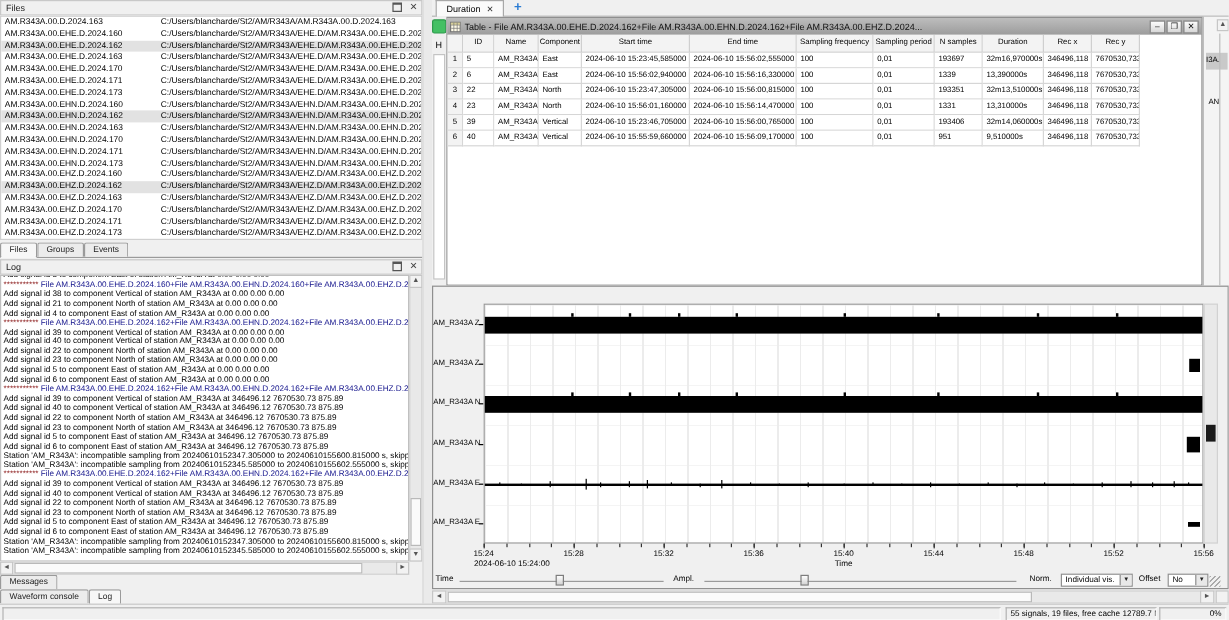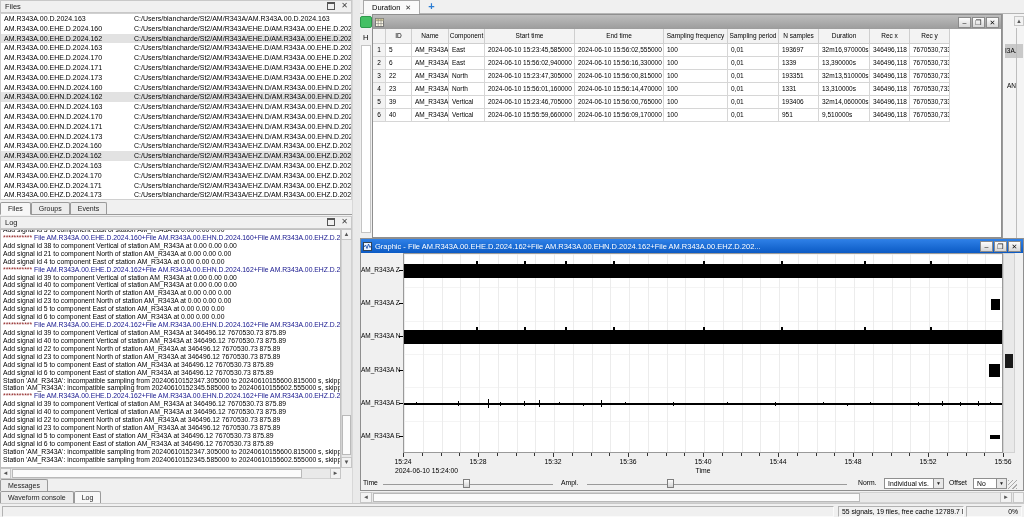--- a/index.html
+++ b/index.html
@@ -272,20 +272,21 @@
 
     <div class="win" style="left:12px;top:14px;width:630px;height:224px;">
       <div class="titlebar inactive">
         <svg class="mini-icon" viewBox="0 0 9 9">
           <rect x="0.5" y="0.5" width="8" height="8" fill="#fffbe8" stroke="#777"></rect>
           <rect x="0.5" y="0.5" width="8" height="2.4" fill="#d7cf9a" stroke="#777" stroke-width="0.5"></rect>
           <line x1="3.2" y1="1" x2="3.2" y2="8.5" stroke="#777" stroke-width="0.6"></line>
           <line x1="6" y1="1" x2="6" y2="8.5" stroke="#777" stroke-width="0.6"></line>
           <line x1="1" y1="5.6" x2="8.5" y2="5.6" stroke="#777" stroke-width="0.6"></line>
         </svg>
+        <span class="ttext">Table - File AM.R343A.00.EHE.D.2024.162+File AM.R343A.00.EHN.D.2024.162+File AM.R343A.00.EHZ.D.2024...</span>
         <span class="tbtns">
           <span class="tbtn">–</span>
           <span class="tbtn">❐</span>
           <span class="tbtn">✕</span>
         </span>
       </div>
       <div class="abs" style="left:0;top:14px;width:628px;height:208px;background:#fff;overflow:hidden;">
         <div id="grid">
             <div class="grid-head">
               <div class="gcell head" style="width:13px"></div>
@@ -390,32 +391,20 @@
     </div>
 
     <div class="abs" style="left:642px;top:14px;width:22px;height:224px;background:#f4f4f4;border-left:1px solid #9a9a9a;overflow:hidden;">
       <div class="sb-btn" style="right:0;top:2px;width:10px;height:10px;">▲</div>
       <div class="abs" style="left:2px;top:30px;width:18px;height:14px;background:#c9c9c9;font-size:6.5px;line-height:14px;">I3A.</div>
       <div class="abs" style="left:4px;top:68px;font-size:6.5px;">AN</div>
       <div class="abs" style="left:13px;top:14px;width:1px;height:210px;background:#bdbdbd;"></div>
     </div>
 
     <div class="win" style="left:0;top:238px;width:664px;height:253px;">
-      <div class="titlebar active">
-        <svg class="mini-icon" viewBox="0 0 9 9">
-          <rect x="0.5" y="0.5" width="8" height="8" fill="#eaf2ff" stroke="#345"></rect>
-          <polyline points="1,5 2.5,3 4,6.5 5.5,2 7,5.5 8,4" fill="none" stroke="#1c52b0" stroke-width="0.9"></polyline>
-        </svg>
-        <span class="ttext">Graphic - File AM.R343A.00.EHE.D.2024.162+File AM.R343A.00.EHN.D.2024.162+File AM.R343A.00.EHZ.D.202...</span>
-        <span class="tbtns">
-          <span class="tbtn">–</span>
-          <span class="tbtn">❐</span>
-          <span class="tbtn">✕</span>
-        </span>
-      </div>
 
       <div class="abs" id="trace-labels" style="left:0;top:14px;width:42px;height:200px;">
           <div class="trace-label" style="top: 12.6667px; left: 0px;">AM_R343A Z</div>
           <div class="label-tick" style="left:38px;top:16.666666666666668px"></div>
           <div class="trace-label" style="top: 46px; left: 0px;">AM_R343A Z</div>
           <div class="label-tick" style="left:38px;top:50px"></div>
           <div class="trace-label" style="top: 79.3333px; left: 0px;">AM_R343A N</div>
           <div class="label-tick" style="left:38px;top:83.33333333333334px"></div>
           <div class="trace-label" style="top: 112.667px; left: 0px;">AM_R343A N</div>
           <div class="label-tick" style="left:38px;top:116.66666666666667px"></div>

